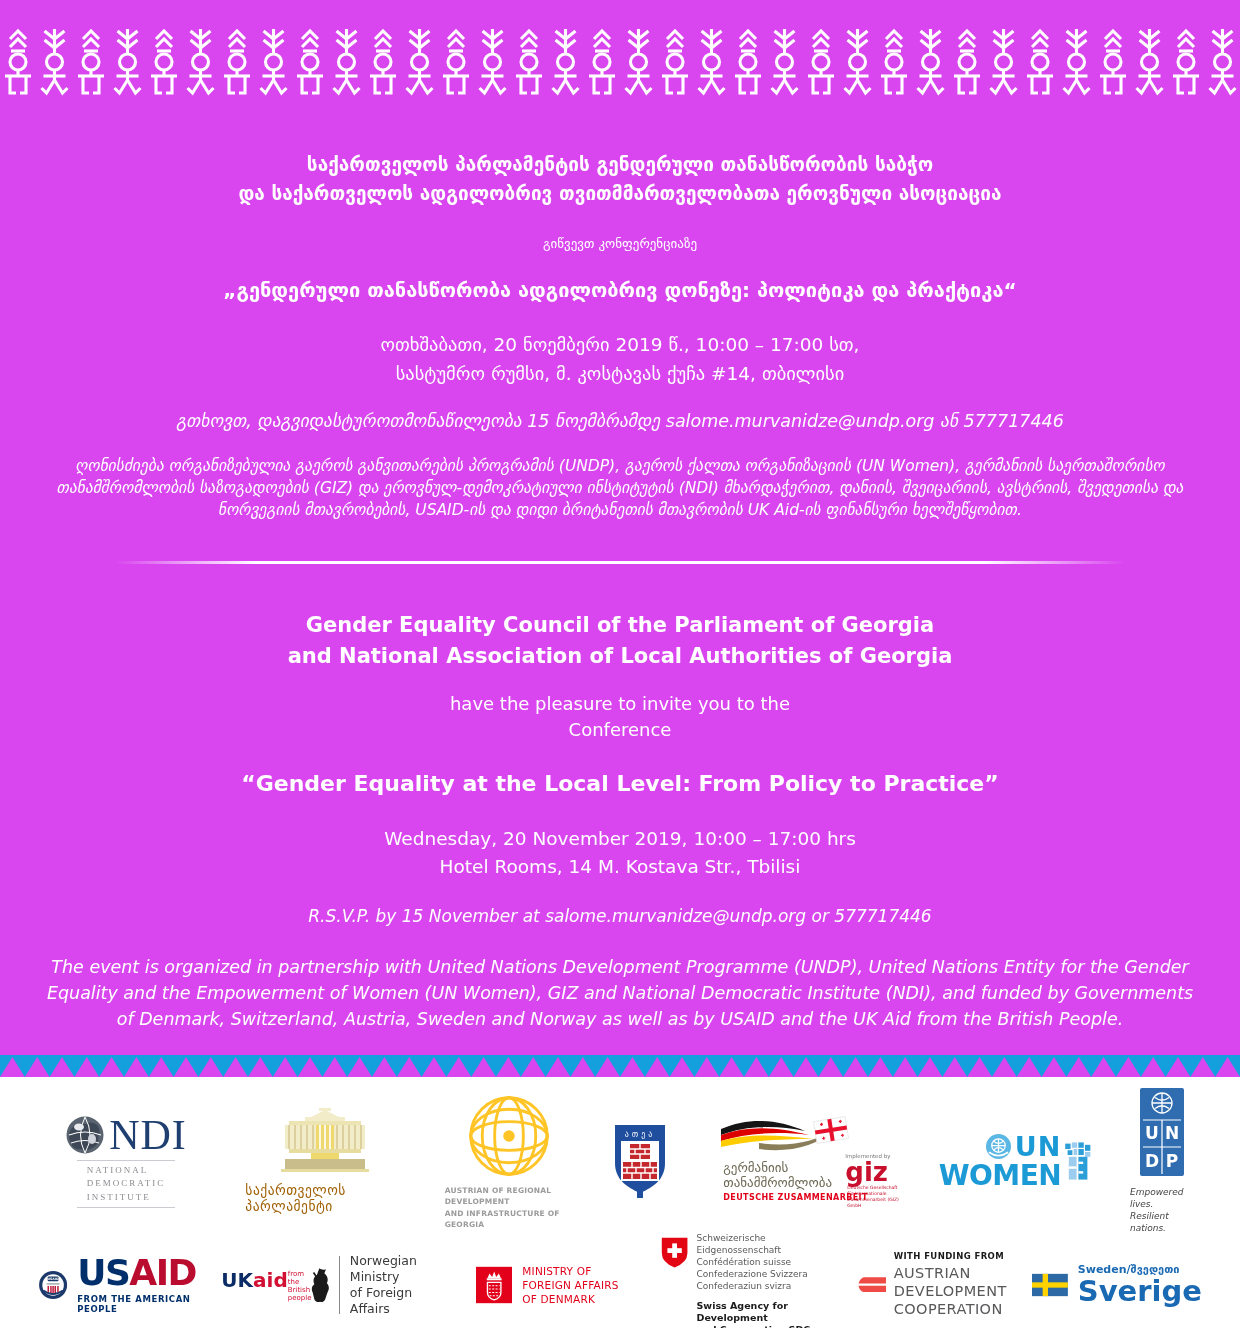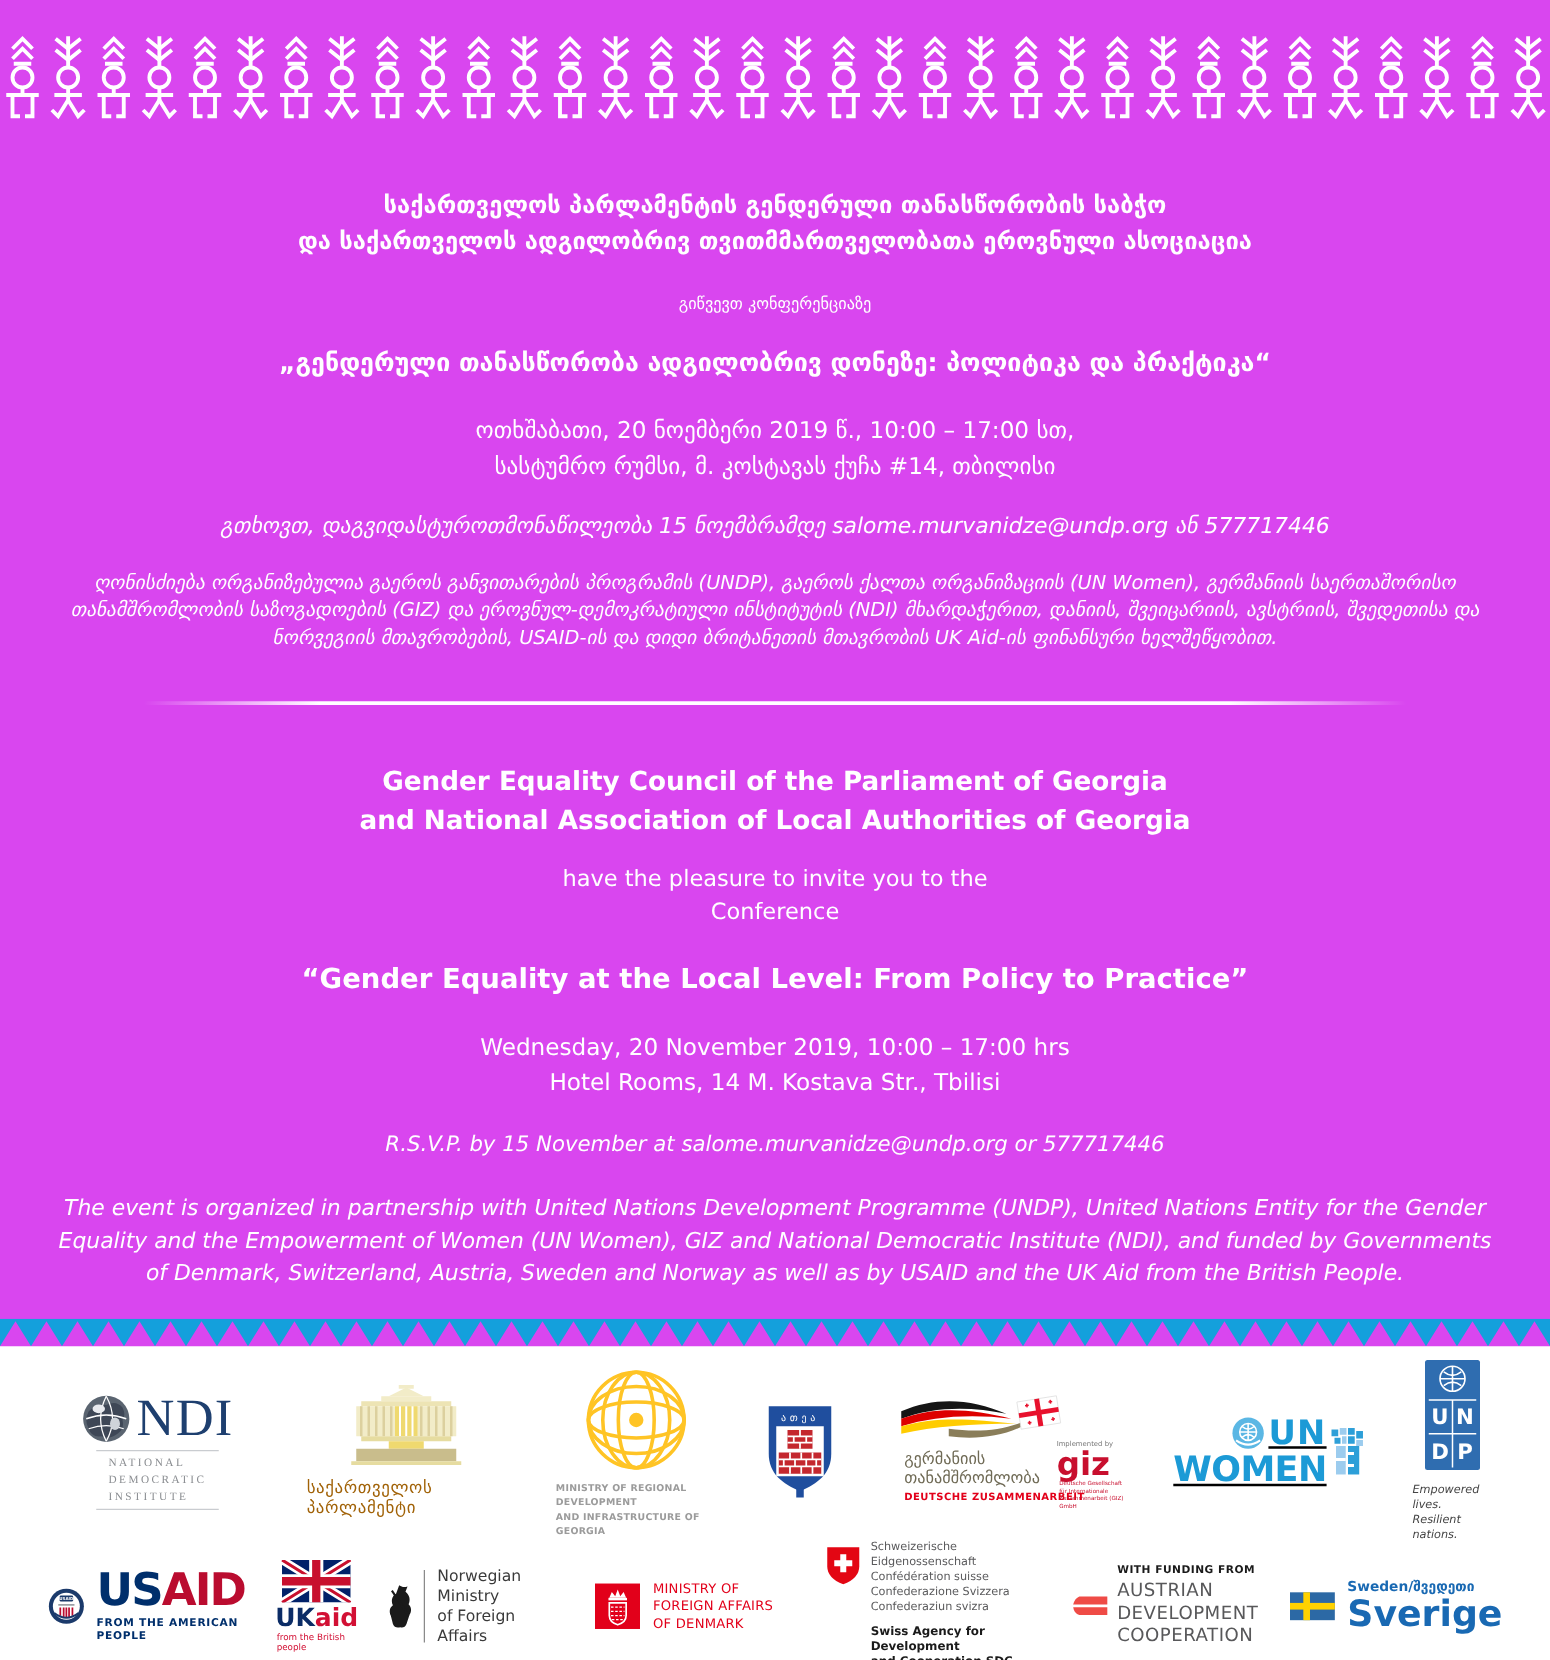--- a/index.html
+++ b/index.html
@@ -56,38 +56,38 @@
   .german { position:relative; width:190px; height:104px; }
   .german-ribbon { position:absolute; top:6px; left:10px; }
   .german-text { position:absolute; top:52px; left:14px; text-align:left; font-size:13px; color:#6F6A55; line-height:1.12; }
   .german-sub { position:absolute; top:84px; left:14px; font-size:8px; font-weight:bold; color:#E2001A; letter-spacing:.4px; }
   .giz-col { position:absolute; top:44px; right:0; width:54px; text-align:left; }
   .giz-implemented { font-size:5.5px; color:#777; }
   .giz-word { font-size:26px; font-weight:bold; color:#C80F2E; line-height:1; display:inline-block; }
   .giz-side { display:inline-block; vertical-align:bottom; margin-left:2px; font-size:4.5px; color:#C80F2E; line-height:1.3; }
 
   
-  .unwomen { align-items:center; width:152px; gap:3px;text-decoration:underline; }
+  .unwomen { align-items:center; width:152px; gap:3px; }
   .uw-left { text-align:right; }
   .uw-row1 { display:flex; justify-content:flex-end; align-items:center; gap:3px; }
   .uw-un { font-size:27px; font-weight:bold; color:#1C9AD6; letter-spacing:1px; line-height:1; }
   .uw-women { font-size:28px; font-weight:bold; color:#1C9AD6; letter-spacing:-.5px; line-height:1; margin-top:2px; }
 
   
   .undp { flex-direction:column; align-items:center; width:64px; }
   .undp-tagline { margin-top:6px; font-size:9px; font-style:italic; color:#444; line-height:1.35; text-align:left; }
 
   
   .usaid { align-items:center; gap:9px; width:158px; }
   .usaid-word { font-size:36px; font-weight:bold; letter-spacing:-1.5px; line-height:.95; }
   .usaid-us { color:#002F6C; } .usaid-aid { color:#BA0C2F; }
   .usaid-tagline { margin-top:3px; font-size:8.5px; font-weight:bold; color:#002F6C; letter-spacing:.6px; }
 
   
-  .ukaid { flex-direction:column; align-items:center; width:64px; }
+  .ukaid { flex-direction:row; width:64px; }
   .ukaid-word { margin-top:2px; font-size:20px; font-weight:bold; line-height:1; }
   .ukaid-uk { color:#0B2C66; } .ukaid-aid { color:#D21034; }
   .ukaid-tagline { font-size:7px; color:#D21034; margin-top:2px; }
 
   
   .norway { align-items:center; gap:10px; width:140px; }
   .norway-divider { width:1px; height:58px; background:#8a8a8a; }
   .norway-text { text-align:left; font-size:12.5px; color:#3A3A3A; line-height:1.3; }
 
   
@@ -277,21 +277,21 @@
           <g stroke="#FFC425" stroke-width="3" fill="none">
             <circle cx="46" cy="46" r="40"></circle>
             <ellipse cx="46" cy="46" rx="40" ry="15"></ellipse>
             <ellipse cx="46" cy="46" rx="15" ry="40"></ellipse>
             <ellipse cx="46" cy="46" rx="40" ry="28"></ellipse>
             <ellipse cx="46" cy="46" rx="28" ry="40"></ellipse>
           </g>
           <circle cx="46" cy="46" r="6" fill="#FFC425"></circle>
         </svg>
         <div class="ministry-caption">
-          <span class="line">MINISTRY OF REGIONAL DEVELOPMENT</span>
+          <span class="line">AUSTRIAN OF REGIONAL DEVELOPMENT</span>
           <span class="line">AND INFRASTRUCTURE OF GEORGIA</span>
         </div>
       </div>
 
       <div class="logo nalag">
         <svg width="56" height="76" viewBox="0 0 56 76">
           <path d="M3 2 H53 V40 C53 56 42 64 28 70 C14 64 3 56 3 40 Z" fill="#1F4E9E"></path>
           <rect x="25" y="68" width="6" height="7" fill="#1F4E9E"></rect>
           <text x="28" y="14" font-size="8" fill="#fff" text-anchor="middle" letter-spacing="3">ათეა</text>
           <rect x="9" y="18" width="38" height="40" fill="#fff"></rect>

